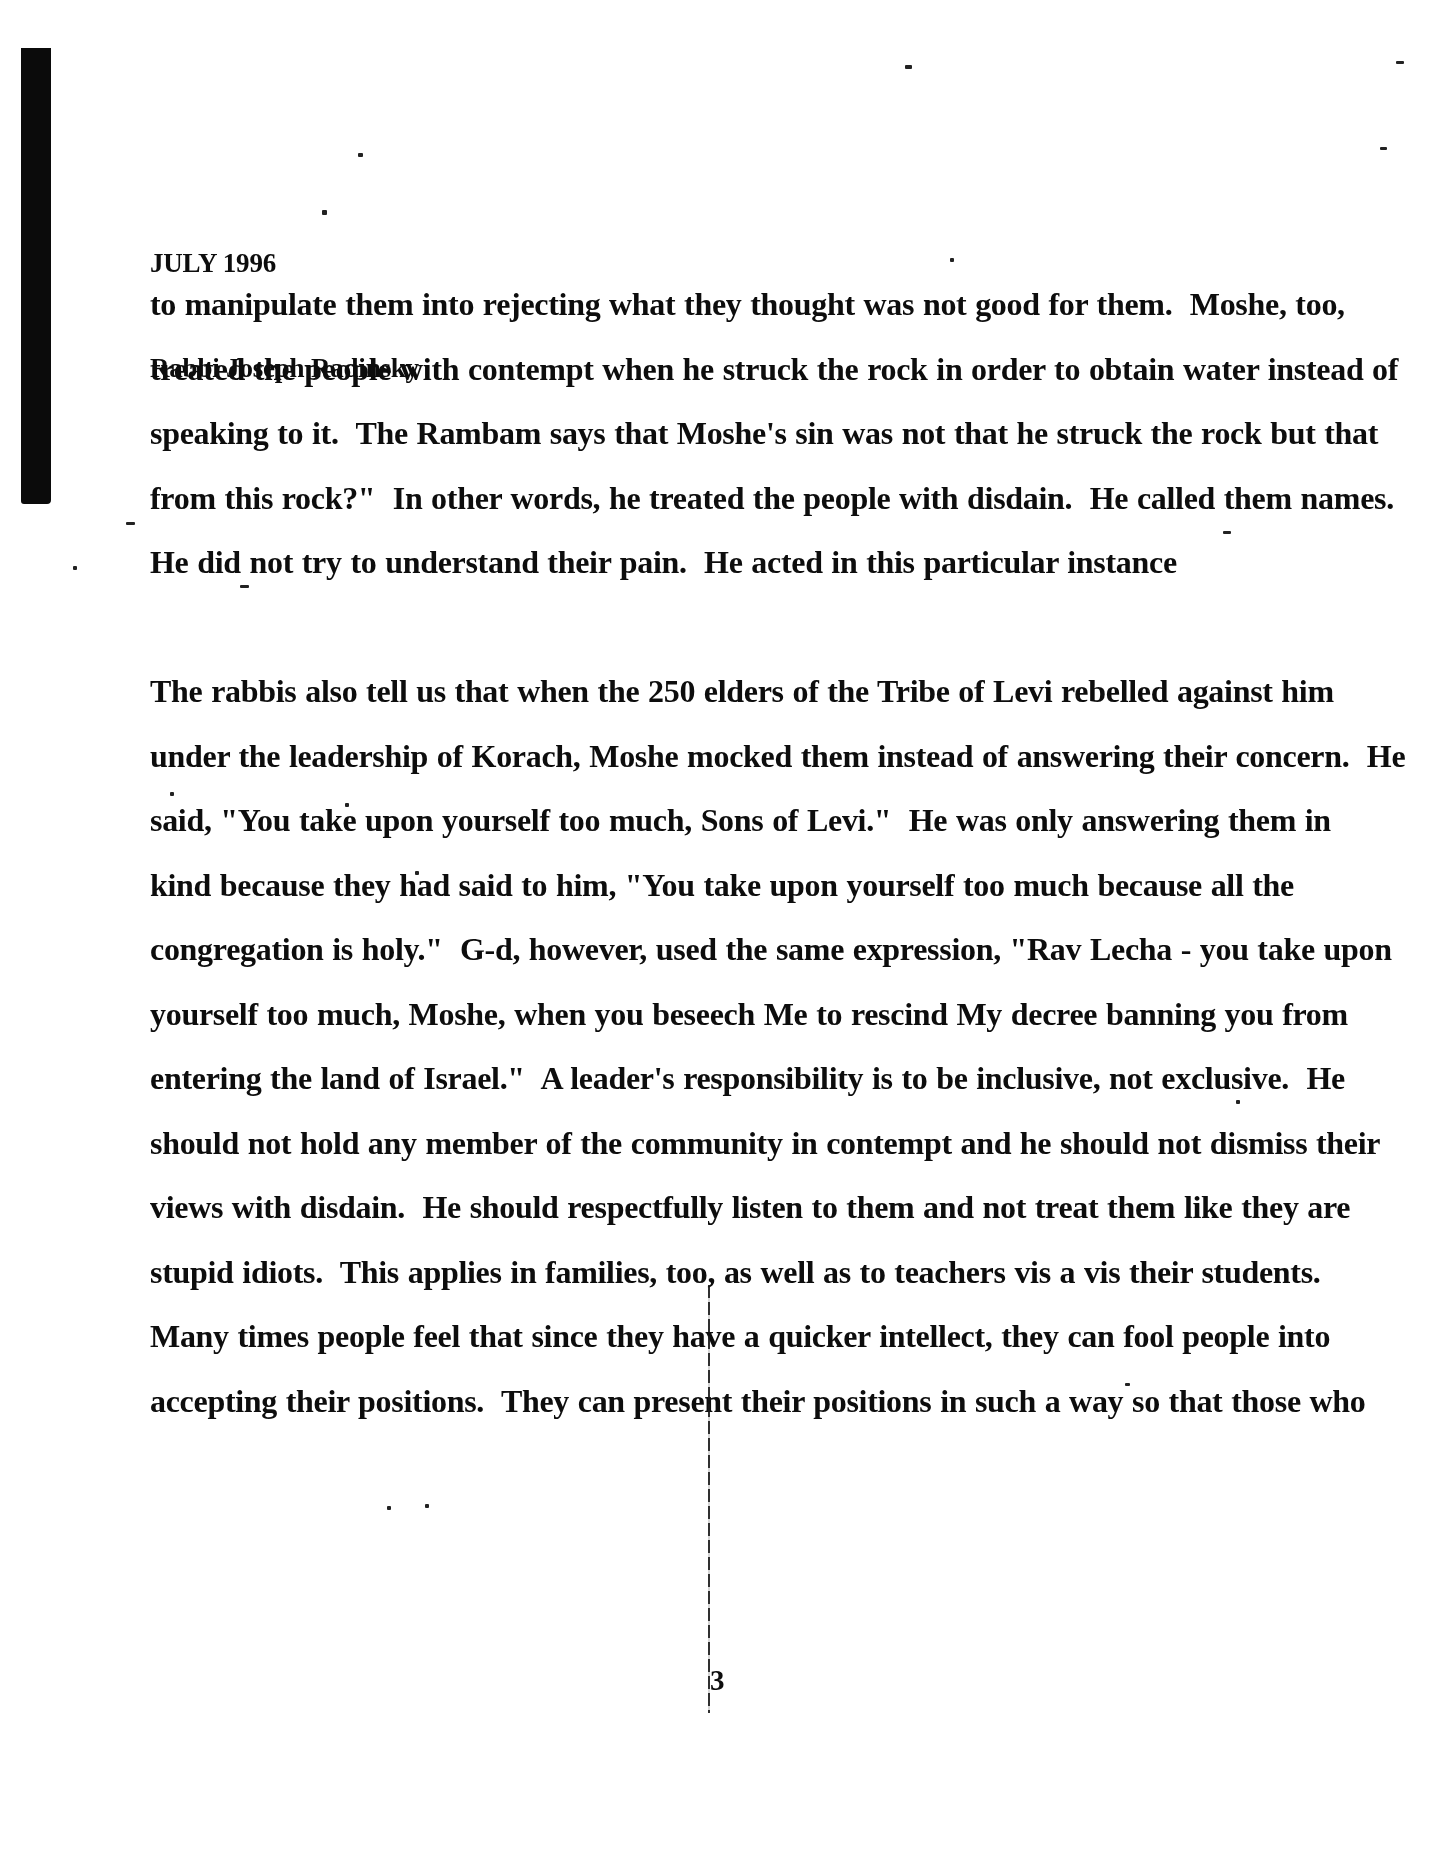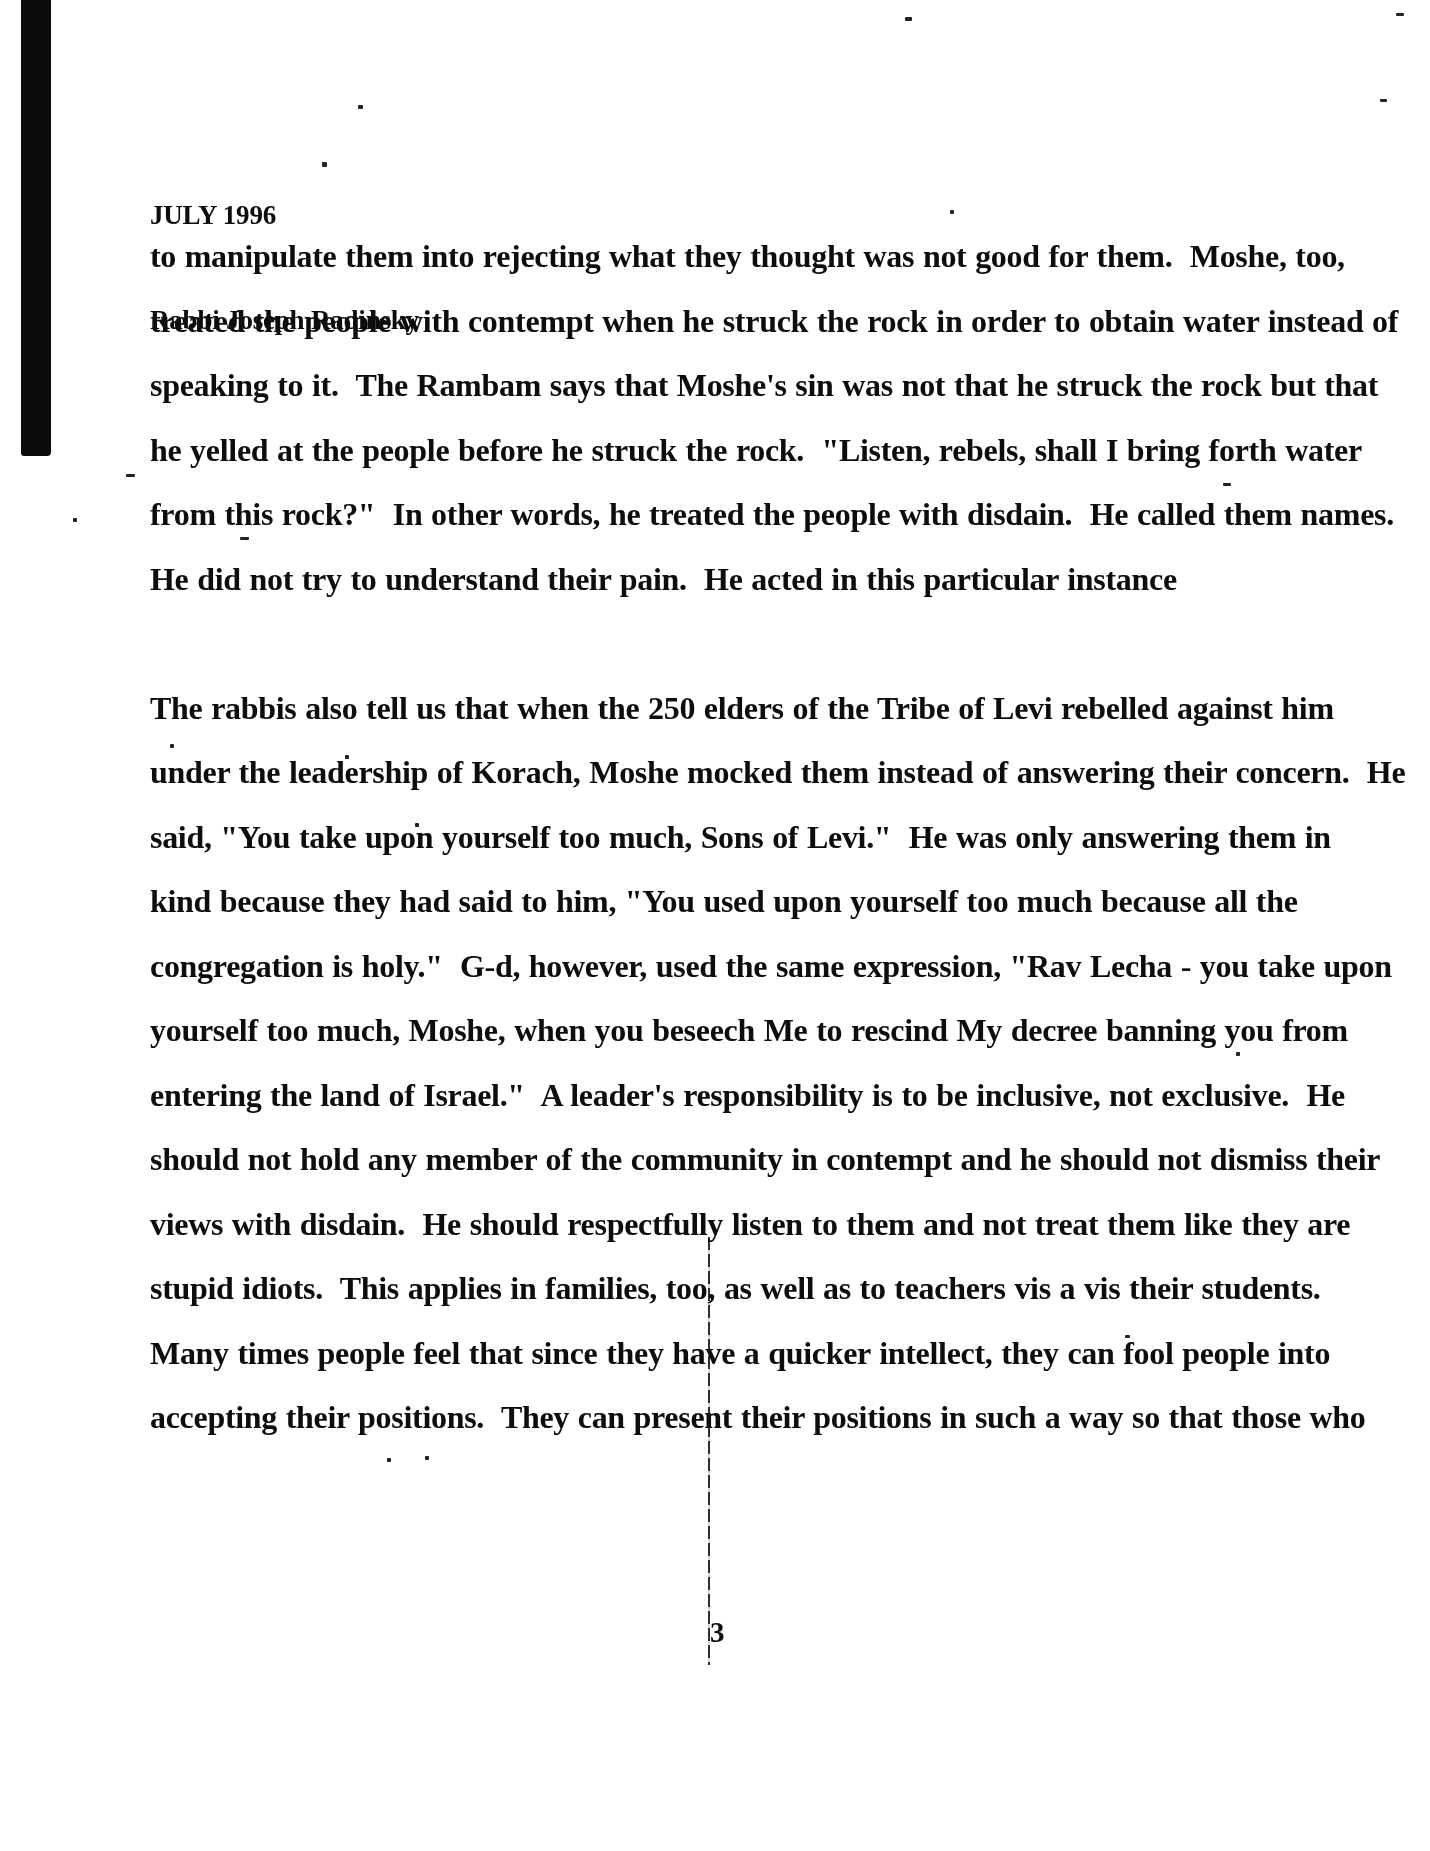--- a/index.html
+++ b/index.html
@@ -8,20 +8,21 @@
     background: #ffffff;
   }
   .page {
     position: relative;
     width: 1430px;
     height: 1665px;
     background: #ffffff;
     overflow: hidden;
     font-family: "Liberation Serif", serif;
     color: #0d0d0d;
+    margin-top: 48px;
   }
   
   .scan-bar {
     position: absolute;
     left: 21px;
     top: 0;
     width: 30px;
     height: 456px;
     background: #0b0b0b;
     border-radius: 0 0 4px 3px;
@@ -89,29 +90,28 @@
   <div class="header">
     <div>JULY 1996</div>
     <div>Rabbi Joseph Radinsky</div>
   </div>
 
   <div class="body-text" id="body-text">
       <div class="para">
         <div class="line">to manipulate them into rejecting what they thought was not good for them.  Moshe, too,</div>
         <div class="line">treated the people with contempt when he struck the rock in order to obtain water instead of</div>
         <div class="line">speaking to it.  The Rambam says that Moshe's sin was not that he struck the rock but that</div>
-        <div class="line">he yelled at the people before he struck the rock.  "Listen, rebels, shall I bring forth water</div>
         <div class="line">from this rock?"  In other words, he treated the people with disdain.  He called them names.</div>
         <div class="line">He did not try to understand their pain.  He acted in this particular instance</div>
       </div>
       <div class="para">
         <div class="line">The rabbis also tell us that when the 250 elders of the Tribe of Levi rebelled against him</div>
         <div class="line">under the leadership of Korach, Moshe mocked them instead of answering their concern.  He</div>
         <div class="line">said, "You take upon yourself too much, Sons of Levi."  He was only answering them in</div>
-        <div class="line">kind because they had said to him, "You used upon yourself too much because all the</div>
+        <div class="line">kind because they had said to him, "You take upon yourself too much because all the</div>
         <div class="line">congregation is holy."  G-d, however, used the same expression, "Rav Lecha - you take upon</div>
         <div class="line">yourself too much, Moshe, when you beseech Me to rescind My decree banning you from</div>
         <div class="line">entering the land of Israel."  A leader's responsibility is to be inclusive, not exclusive.  He</div>
         <div class="line">should not hold any member of the community in contempt and he should not dismiss their</div>
         <div class="line">views with disdain.  He should respectfully listen to them and not treat them like they are</div>
         <div class="line">stupid idiots.  This applies in families, too, as well as to teachers vis a vis their students.</div>
         <div class="line">Many times people feel that since they have a quicker intellect, they can fool people into</div>
         <div class="line">accepting their positions.  They can present their positions in such a way so that those who</div>
       </div>
     </div>

